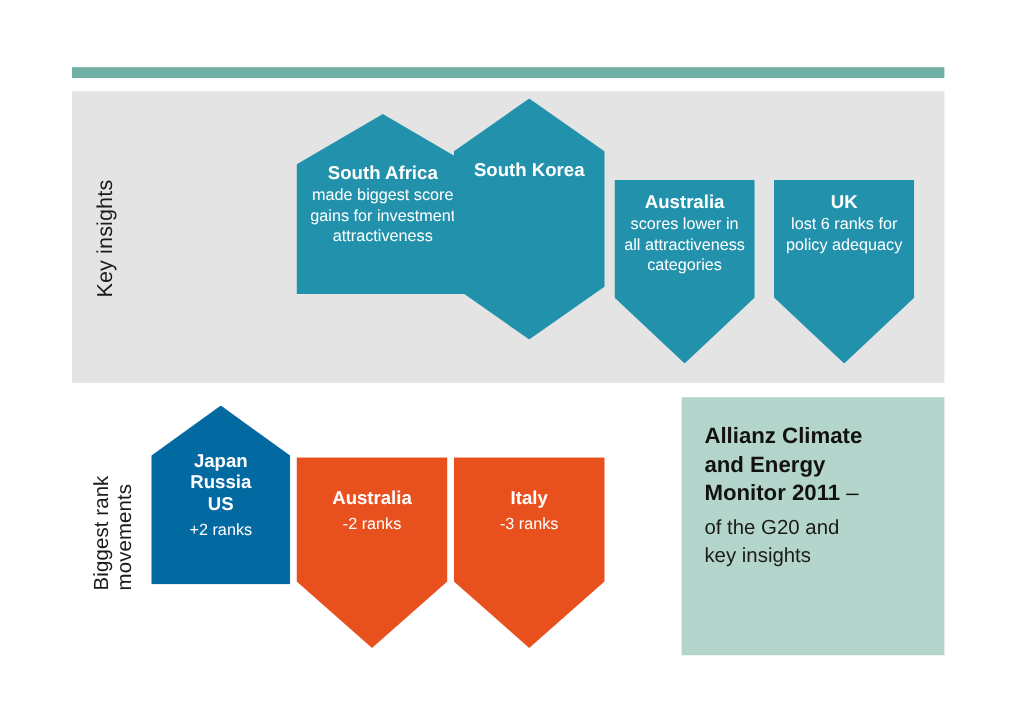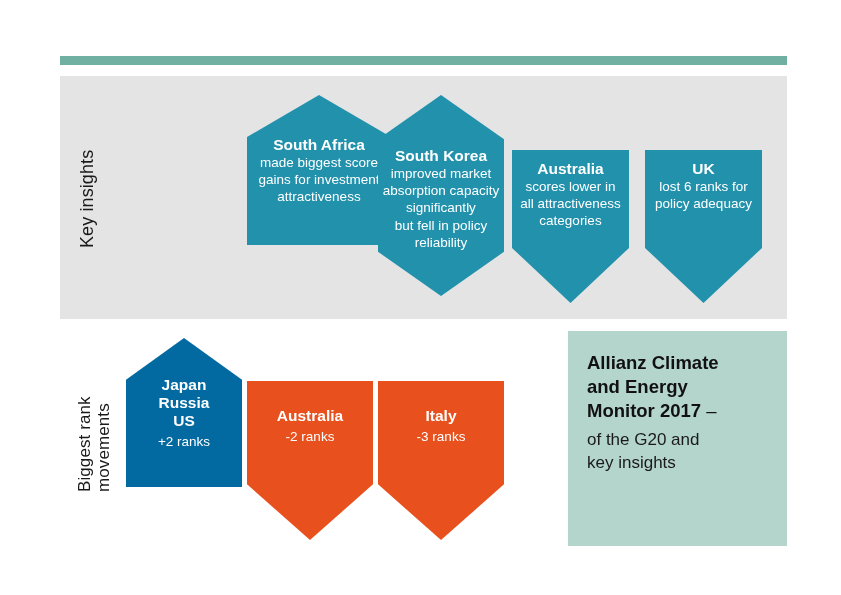--- a/index.html
+++ b/index.html
@@ -153,27 +153,22 @@
 movements</div>
 
 
   <div class="shape sh-house c-blue" style="left:247px; top:95px; width:144px; height:150px; padding-top:41px;">
     <div class="title">South Africa</div>
     <div class="body">made biggest score
 gains for investment
 attractiveness</div>
   </div>
 
-  <div class="shape sh-hex c-blue" style="left:378px; top:95px; width:126px; height:201px; padding-top:52px;">
+  <div class="shape sh-hex c-blue" style="left:378px; top:82px; width:126px; height:201px; padding-top:52px;">
     <div class="title">South Korea</div>
-    <div class="body">improved market
-absorption capacity
-significantly
-but fell in policy
-reliability</div>
   </div>
 
   <div class="shape sh-shield c-blue" style="left:512px; top:150px; width:117px; height:153px; padding-top:10px;">
     <div class="title">Australia</div>
     <div class="body">scores lower in
 all attractiveness
 categories</div>
   </div>
 
   <div class="shape sh-shield c-blue" style="left:645px; top:150px; width:117px; height:153px; padding-top:10px;">
@@ -195,18 +190,18 @@
   </div>
 
   <div class="shape sh-shield2 c-orange" style="left:378px; top:381px; width:126px; height:159px; padding-top:26px;">
     <div class="title">Italy</div>
     <div class="body" style="margin-top:3px;">-3 ranks</div>
   </div>
 
   <div class="title-card">
     <div class="head"><span>Allianz Climate
 and Energy
-Monitor 2017 </span><span class="dash">–</span></div>
+Monitor 2011 </span><span class="dash">–</span></div>
     <div class="sub">of the G20 and
 key insights</div>
   </div>
 
 </div>
 
 </body></html>

